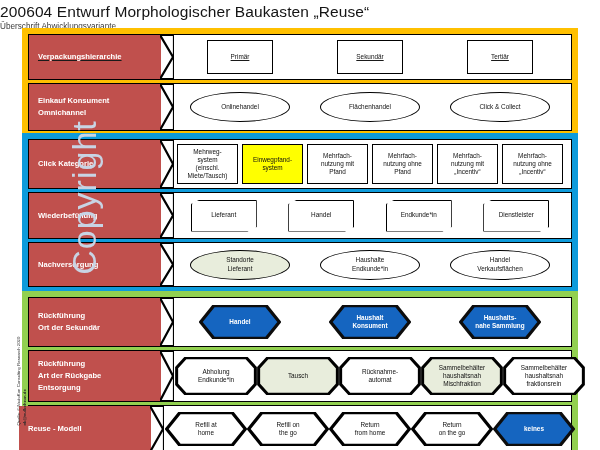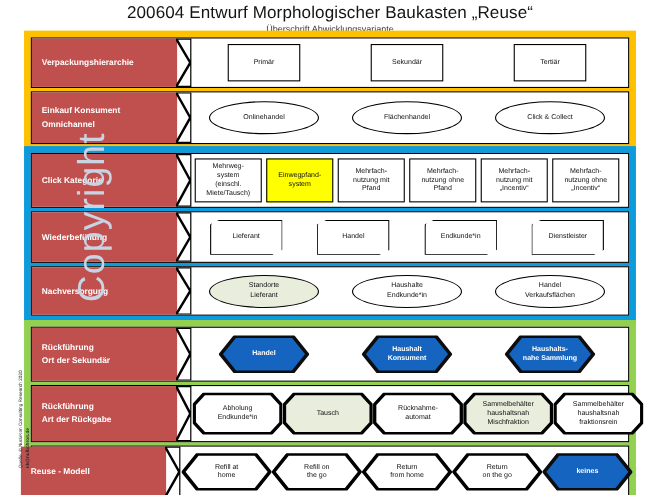--- a/index.html
+++ b/index.html
@@ -14,21 +14,20 @@
     overflow: hidden;
     font-family: "Liberation Sans", sans-serif;
     color: #1a1a1a;
   }
 
   
   #title-area {
     position: absolute;
     left: 0; top: 0;
     width: 600px;
-    text-align: center;
   }
   #doc-title {
     font-size: 15.5px;
     font-weight: 400;
     letter-spacing: .1px;
     line-height: 19px;
     padding-top: 2px;
     color: #141414;
     white-space: nowrap;
   }
@@ -199,21 +198,21 @@
 
 <div id="watermark">Copyright</div>
 
 <div id="source-credit">
   <div>Quelle: © NuduKon Consulting Research 2020</div>
   <div class="bold">nk@nulbchron.de</div>
 </div>
 
 <div id="groups-root">
     <div class="group orange" style="top: 28px;">
-      <div class="row" style="height: 46px;">
+      <div class="row" style="height: 46px; text-decoration: underline;">
         <div class="row-label">
           <div class="lbl-line">Verpackungshierarchie</div>
         </div>
         <div class="row-content">
           <div class="chevron">
             <svg viewBox="0 0 14 100" preserveAspectRatio="none">
               <polygon points="0,0 14,0 14,100 0,100 13,50" fill="#ffffff" stroke="#000000" stroke-width="2.2" vector-effect="non-scaling-stroke"></polygon>
             </svg>
           </div>
           <div class="node shape-rect" style="width: 66px; height: 34px; background: rgb(255, 255, 255);">
@@ -423,20 +422,21 @@
               <div>Haushalts-</div>
               <div>nahe Sammlung</div>
             </div>
           </div>
         </div>
       </div>
       <div class="row" style="height: 52px;">
         <div class="row-label">
           <div class="lbl-line">Rückführung</div>
           <div class="lbl-line">Art der Rückgabe</div>
+          <div class="lbl-line">Entsorgung</div>
         </div>
         <div class="row-content">
           <div class="chevron">
             <svg viewBox="0 0 14 100" preserveAspectRatio="none">
               <polygon points="0,0 14,0 14,100 0,100 13,50" fill="#ffffff" stroke="#000000" stroke-width="2.2" vector-effect="non-scaling-stroke"></polygon>
             </svg>
           </div>
           <div class="node shape-oct" style="width: 82px; height: 38px;">
             <div class="octbg">
               <svg viewBox="0 0 100 100" preserveAspectRatio="none">

